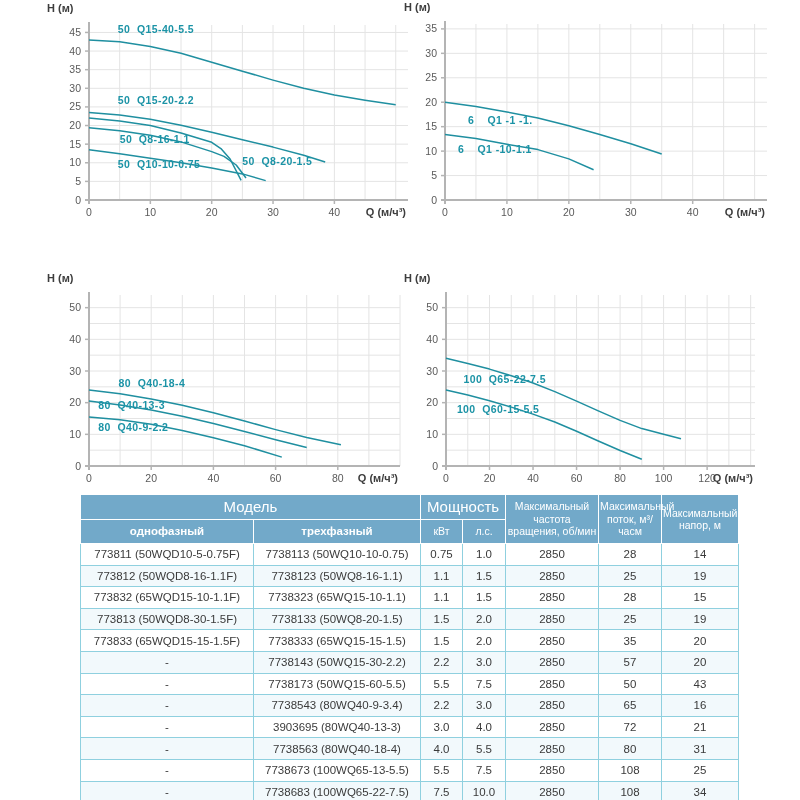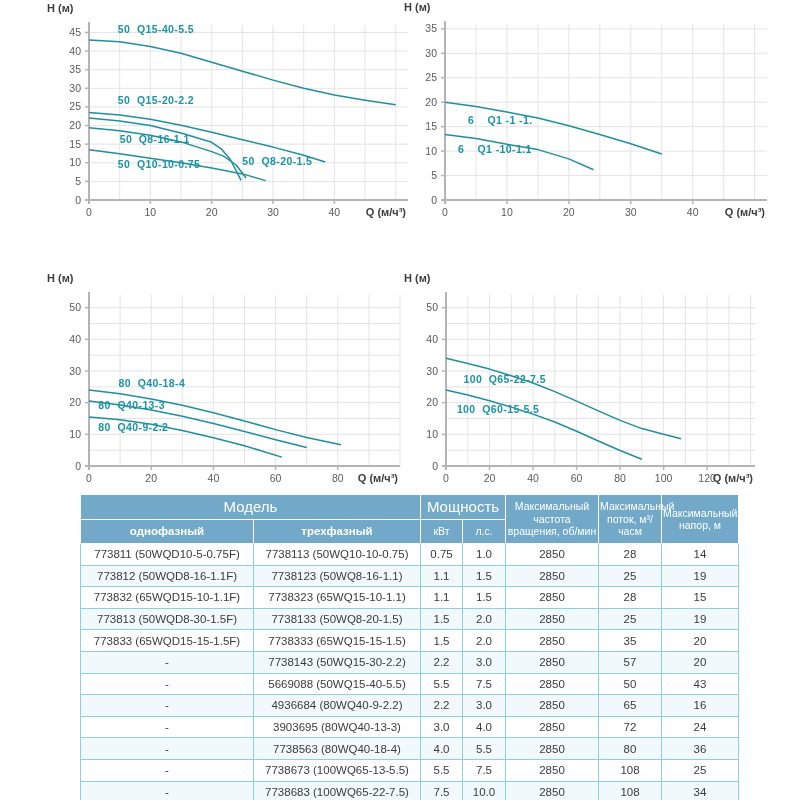--- a/index.html
+++ b/index.html
@@ -338,53 +338,53 @@
             <td>-</td>
             <td>7738143 (50WQ15-30-2.2)</td>
             <td>2.2</td>
             <td>3.0</td>
             <td>2850</td>
             <td>57</td>
             <td>20</td>
           </tr>
           <tr>
             <td>-</td>
-            <td>5669088 (50WQ15-40-5.5)</td>
+            <td>7738173 (50WQ15-60-5.5)</td>
             <td>5.5</td>
             <td>7.5</td>
             <td>2850</td>
             <td>50</td>
             <td>43</td>
           </tr>
           <tr>
             <td>-</td>
-            <td>4936684 (80WQ40-9-2.2)</td>
+            <td>7738543 (80WQ40-9-3.4)</td>
             <td>2.2</td>
             <td>3.0</td>
             <td>2850</td>
             <td>65</td>
             <td>16</td>
           </tr>
           <tr>
             <td>-</td>
             <td>3903695 (80WQ40-13-3)</td>
             <td>3.0</td>
             <td>4.0</td>
             <td>2850</td>
             <td>72</td>
-            <td>24</td>
+            <td>21</td>
           </tr>
           <tr>
             <td>-</td>
             <td>7738563 (80WQ40-18-4)</td>
             <td>4.0</td>
             <td>5.5</td>
             <td>2850</td>
             <td>80</td>
-            <td>36</td>
+            <td>31</td>
           </tr>
           <tr>
             <td>-</td>
             <td>7738673 (100WQ65-13-5.5)</td>
             <td>5.5</td>
             <td>7.5</td>
             <td>2850</td>
             <td>108</td>
             <td>25</td>
           </tr>

